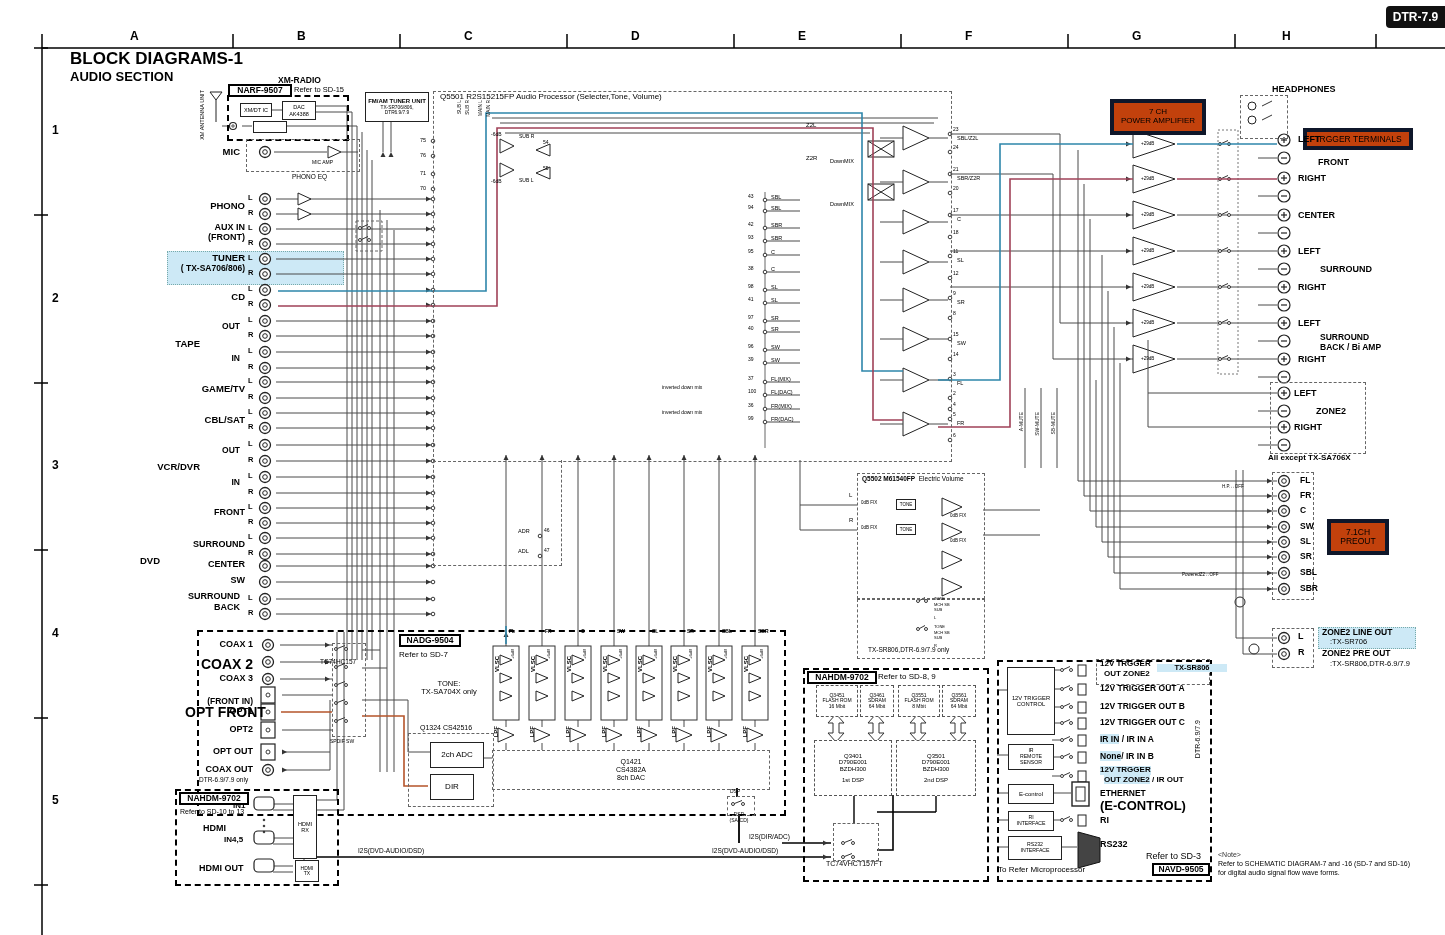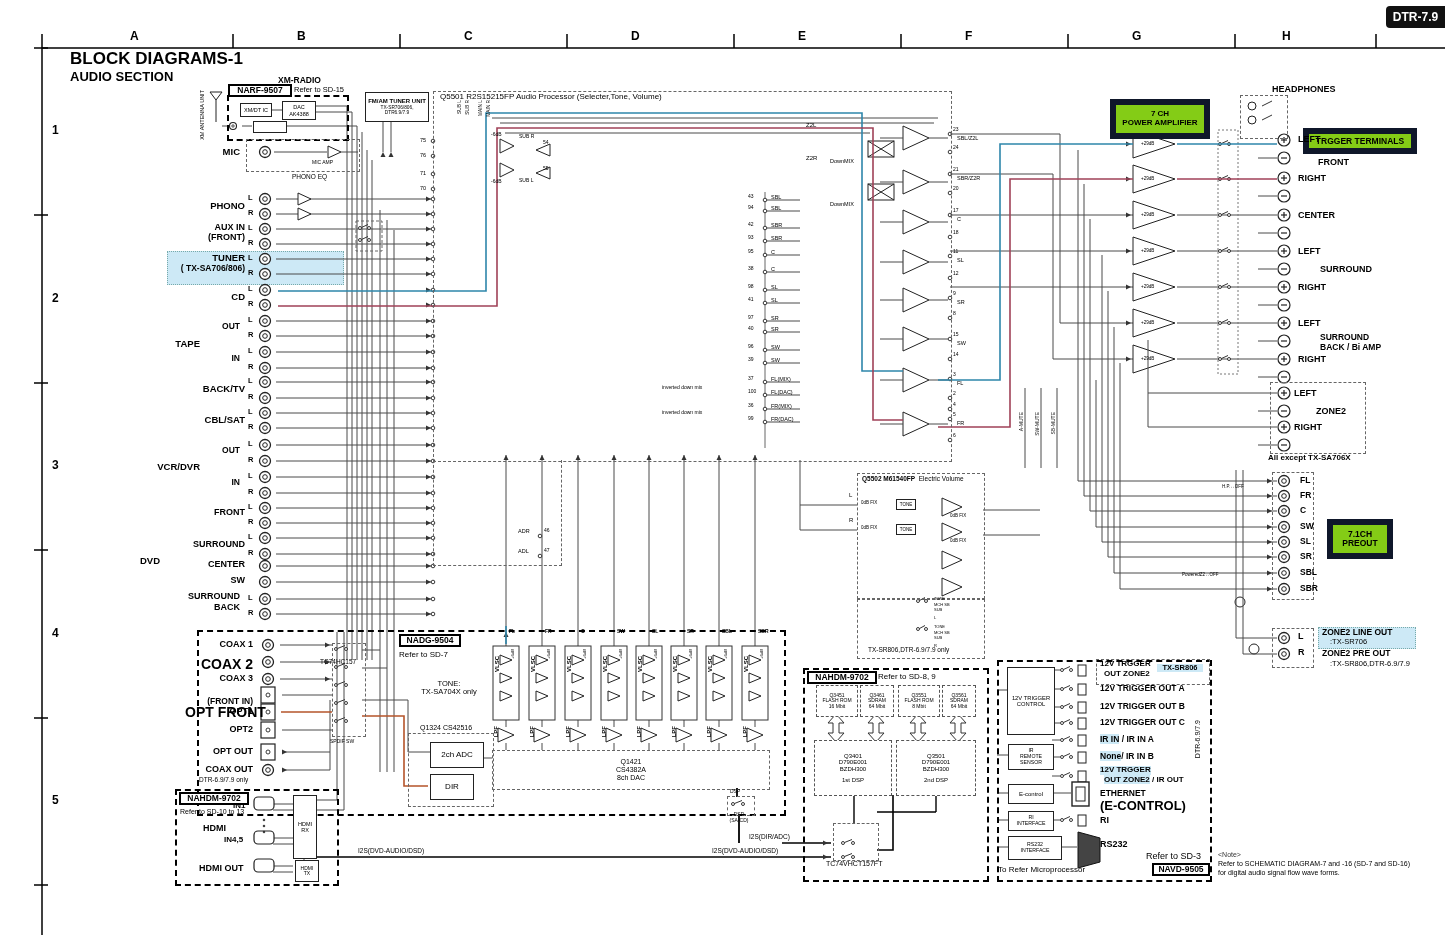--- a/index.html
+++ b/index.html
@@ -9,21 +9,21 @@
   .a{position:absolute;white-space:nowrap;line-height:1.1;font-size:9px;z-index:2}
   .b{font-weight:bold}
   .c{text-align:center}
   .rt{text-align:right}
   .vu{writing-mode:vertical-rl;transform:rotate(180deg)}
   .rg{position:absolute;border:1px dashed #666;background:none;z-index:1}
   .tk{position:absolute;border:2.5px dashed #000;background:none;z-index:1}
   .bs{border:1px solid #222;background:#fff}
   .bd{border:1px dashed #555;background:#fff}
   .b2{border:2px solid #000;background:#fff;font-weight:bold;text-align:center}
-  .yl{background:#84cc16;border:6px solid #0f172a;text-align:center;font-weight:bold}
+  .yl{background:#c2410c;border:4px solid #0f172a;text-align:center;font-weight:normal}
   .hl{background:#cde9f6}
   .under{z-index:0}
   .fx{display:flex;flex-direction:column;align-items:center;justify-content:center}
 </style>
 </head>
 <body>
 
 <div id="stage">
     <svg width="1445" height="935" class="wires">
       <line x1="42" y1="48" x2="1445" y2="48" stroke="#000" stroke-width="1.5"></line>
@@ -751,21 +751,21 @@
   <div class="a b rt" style="left:165px;top:201px;width:80px;font-size:9.5px">PHONO</div>
   <div class="a b rt" style="left:165px;top:223px;width:80px;font-size:9px">AUX IN</div>
   <div class="a b rt" style="left:165px;top:233px;width:80px;font-size:9px">(FRONT)</div>
   <div class="a hl under" style="left:167px;top:251px;width:175px;height:32px;border:1px dotted #7aa"></div>
   <div class="a b rt" style="left:165px;top:253px;width:80px;font-size:9.5px">TUNER</div>
   <div class="a b rt" style="left:150px;top:264px;width:95px;font-size:8.5px">( TX-SA706/806)</div>
   <div class="a b rt" style="left:165px;top:292px;width:80px;font-size:9.5px">CD</div>
   <div class="a b rt" style="left:130px;top:339px;width:70px;font-size:9.5px">TAPE</div>
   <div class="a b rt" style="left:210px;top:322px;width:30px;font-size:8.5px">OUT</div>
   <div class="a b rt" style="left:210px;top:354px;width:30px;font-size:8.5px">IN</div>
-  <div class="a b rt" style="left:165px;top:384px;width:80px;font-size:9.5px">BACK/TV</div>
+  <div class="a b rt" style="left:165px;top:384px;width:80px;font-size:9.5px">GAME/TV</div>
   <div class="a b rt" style="left:165px;top:415px;width:80px;font-size:9.5px">CBL/SAT</div>
   <div class="a b rt" style="left:130px;top:462px;width:70px;font-size:9.5px">VCR/DVR</div>
   <div class="a b rt" style="left:210px;top:446px;width:30px;font-size:8.5px">OUT</div>
   <div class="a b rt" style="left:210px;top:478px;width:30px;font-size:8.5px">IN</div>
   <div class="a b rt" style="left:110px;top:556px;width:50px;font-size:9.5px">DVD</div>
   <div class="a b rt" style="left:165px;top:508px;width:80px;font-size:9px">FRONT</div>
   <div class="a b rt" style="left:165px;top:540px;width:80px;font-size:9px">SURROUND</div>
   <div class="a b rt" style="left:165px;top:560px;width:80px;font-size:9px">CENTER</div>
   <div class="a b rt" style="left:165px;top:576px;width:80px;font-size:9px">SW</div>
   <div class="a b rt" style="left:160px;top:592px;width:80px;font-size:9px">SURROUND</div>
@@ -964,21 +964,21 @@
     <span>RI</span>
       <span>INTERFACE</span>
     </div>
   <div class="a bs c fx" style="left:1008px;top:836px;width:52px;height:22px;font-size:5.2px">
     <span>RS232</span>
       <span>INTERFACE</span>
     </div>
   <div class="rg" style="left:1096px;top:659px;width:112px;height:24px"></div>
   <div class="a b" style="left:1100px;top:660px;font-size:8px">12V TRGGER</div>
   <div class="a b" style="left:1104px;top:670px;font-size:8px">OUT ZONE2</div>
-  <div class="a hl c b" style="left:1157px;top:664px;width:46px;font-size:7.5px">TX-SR806</div>
+  <div class="a hl c b" style="left:1157px;top:664px;width:70px;font-size:7.5px">TX-SR806</div>
   <div class="a b" style="left:1100px;top:684px;font-size:8.5px">12V TRIGGER OUT A</div>
   <div class="a b" style="left:1100px;top:702px;font-size:8.5px">12V TRIGGER OUT B</div>
   <div class="a b" style="left:1100px;top:718px;font-size:8.5px">12V TRIGGER OUT C</div>
   <div class="a b" style="left:1100px;top:735px;font-size:8.5px">
     <span class="hl">IR IN</span><span> / IR IN A</span></div>
   <div class="a b" style="left:1100px;top:752px;font-size:8.5px">
     <span class="hl">None</span><span>/ IR IN B</span></div>
   <div class="a b hl" style="left:1100px;top:766px;font-size:8px">12V TRGGER</div>
   <div class="a b" style="left:1104px;top:776px;font-size:8px">
     <span class="hl">OUT ZONE2</span><span> / IR OUT</span></div>

